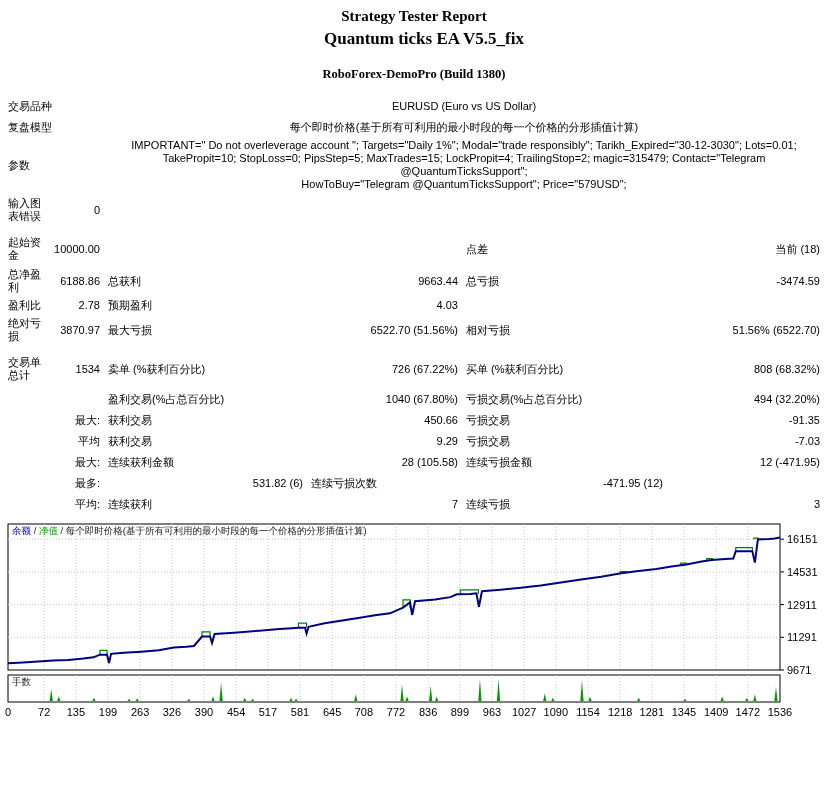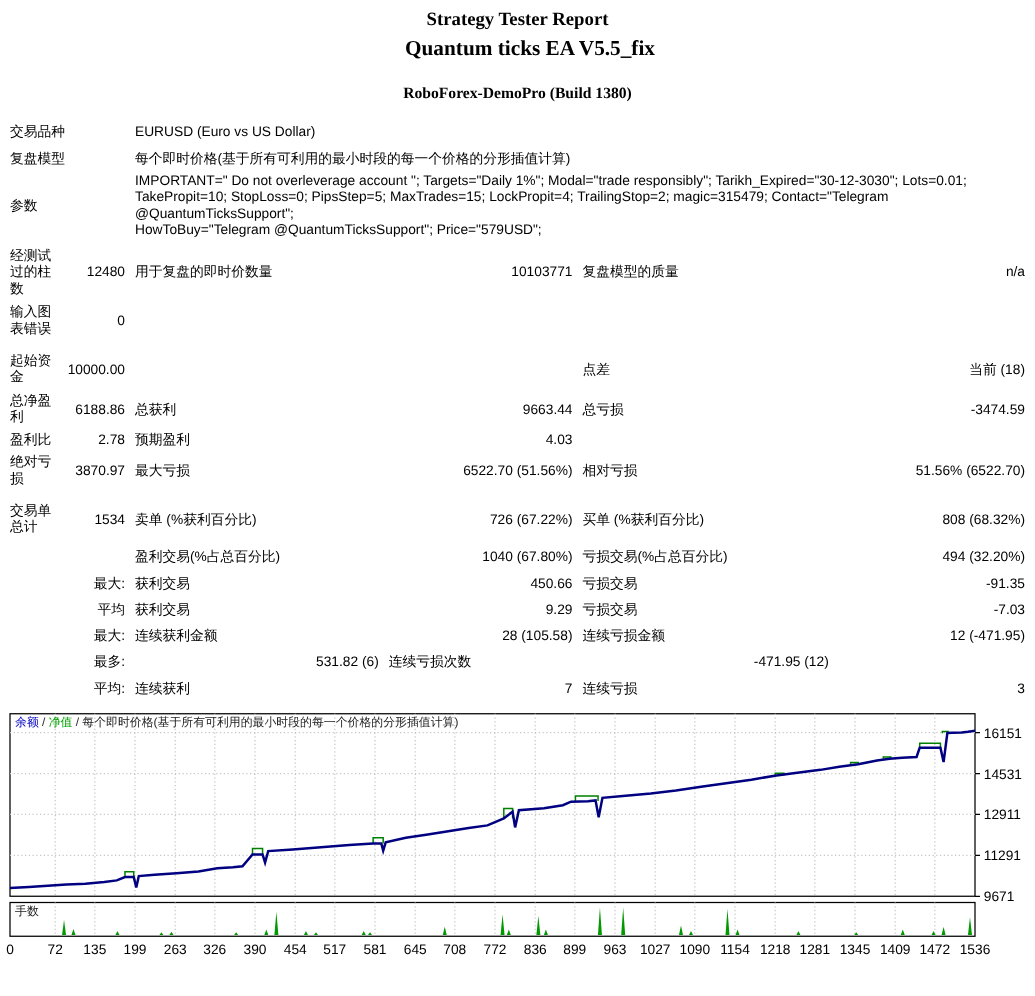--- a/index.html
+++ b/index.html
@@ -28,21 +28,21 @@
     grid-template-columns:46px 46px 203px 155px 205px 1fr;
     align-items:center;
     min-height:21px;
     line-height:13px;
   }
   .rrow .c{padding:1px 0;}
   .c1{white-space:pre-line;}
   .c2{text-align:right;}
   .c3,.c5{padding-left:8px !important;white-space:pre-line;}
   .c4,.c6{text-align:right;}
-  .span3{grid-column:3 / 7;}
+  .span3{grid-column:3 / 7;text-align:center;}
   .mt4{margin-top:4px;} .mt6{margin-top:6px;} .mt10{margin-top:11px;}
   #chart-wrap{margin-top:8px;}
   svg text{font-family:"Liberation Sans","DejaVu Sans",sans-serif;}
   .grid-line{stroke:#c6c6c6;stroke-width:1;stroke-dasharray:1,2;fill:none;}
   .axis-label{font-size:11px;fill:#000;}
   .chart-caption{font-size:9.5px;}
 </style>
 </head>
 <body>
 
@@ -62,30 +62,20 @@
       <div class="c c1">复盘模型</div>
       <div class="c c2"></div>
       <div class="c c3 span3">每个即时价格(基于所有可利用的最小时段的每一个价格的分形插值计算)</div>
     </div>
     <div class="rrow">
       <div class="c c1">参数</div>
       <div class="c c2"></div>
       <div class="c c3 span3">IMPORTANT=" Do not overleverage account "; Targets="Daily 1%"; Modal="trade responsibly"; Tarikh_Expired="30-12-3030"; Lots=0.01;
 TakePropit=10; StopLoss=0; PipsStep=5; MaxTrades=15; LockPropit=4; TrailingStop=2; magic=315479; Contact="Telegram @QuantumTicksSupport";
 HowToBuy="Telegram @QuantumTicksSupport"; Price="579USD";</div>
-    </div>
-    <div class="rrow mt6">
-      <div class="c c1">经测试
-过的柱
-数</div>
-      <div class="c c2">12480</div>
-      <div class="c c3">用于复盘的即时价数量</div>
-      <div class="c c4">10103771</div>
-      <div class="c c5">复盘模型的质量</div>
-      <div class="c c6">n/a</div>
     </div>
     <div class="rrow mt4">
       <div class="c c1">输入图
 表错误</div>
       <div class="c c2">0</div>
       <div class="c c3"></div>
       <div class="c c4"></div>
       <div class="c c5"></div>
       <div class="c c6"></div>
     </div>

